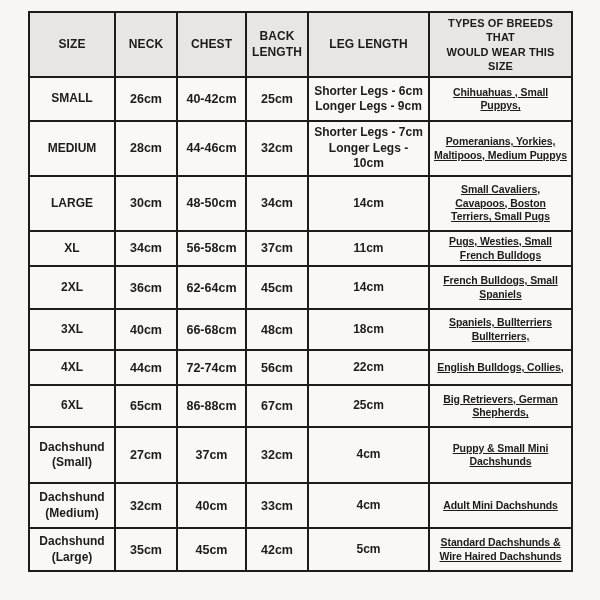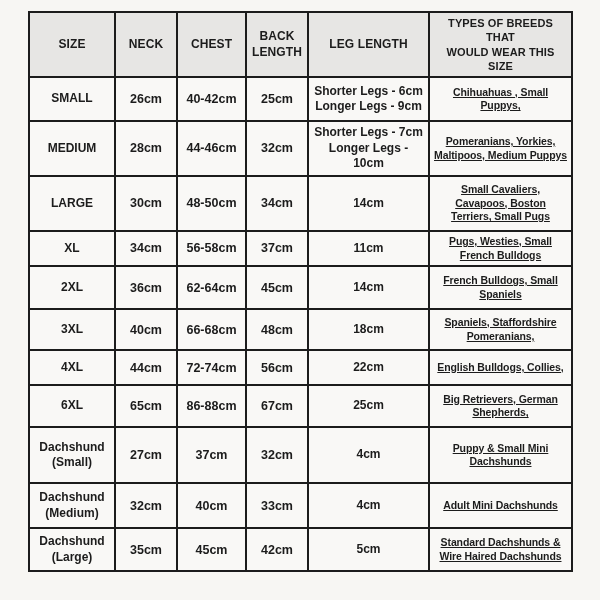--- a/index.html
+++ b/index.html
@@ -135,21 +135,21 @@
         <td>45cm</td>
         <td>14cm</td>
         <td>French Bulldogs, Small Spaniels</td>
       </tr>
       <tr>
         <td>3XL</td>
         <td>40cm</td>
         <td>66-68cm</td>
         <td>48cm</td>
         <td>18cm</td>
-        <td>Spaniels, Staffordshire Pomeranians,</td>
+        <td>Spaniels, Bullterriers Bullterriers,</td>
       </tr>
       <tr>
         <td>4XL</td>
         <td>44cm</td>
         <td>72-74cm</td>
         <td>56cm</td>
         <td>22cm</td>
         <td>English Bulldogs, Collies,</td>
       </tr>
       <tr>

